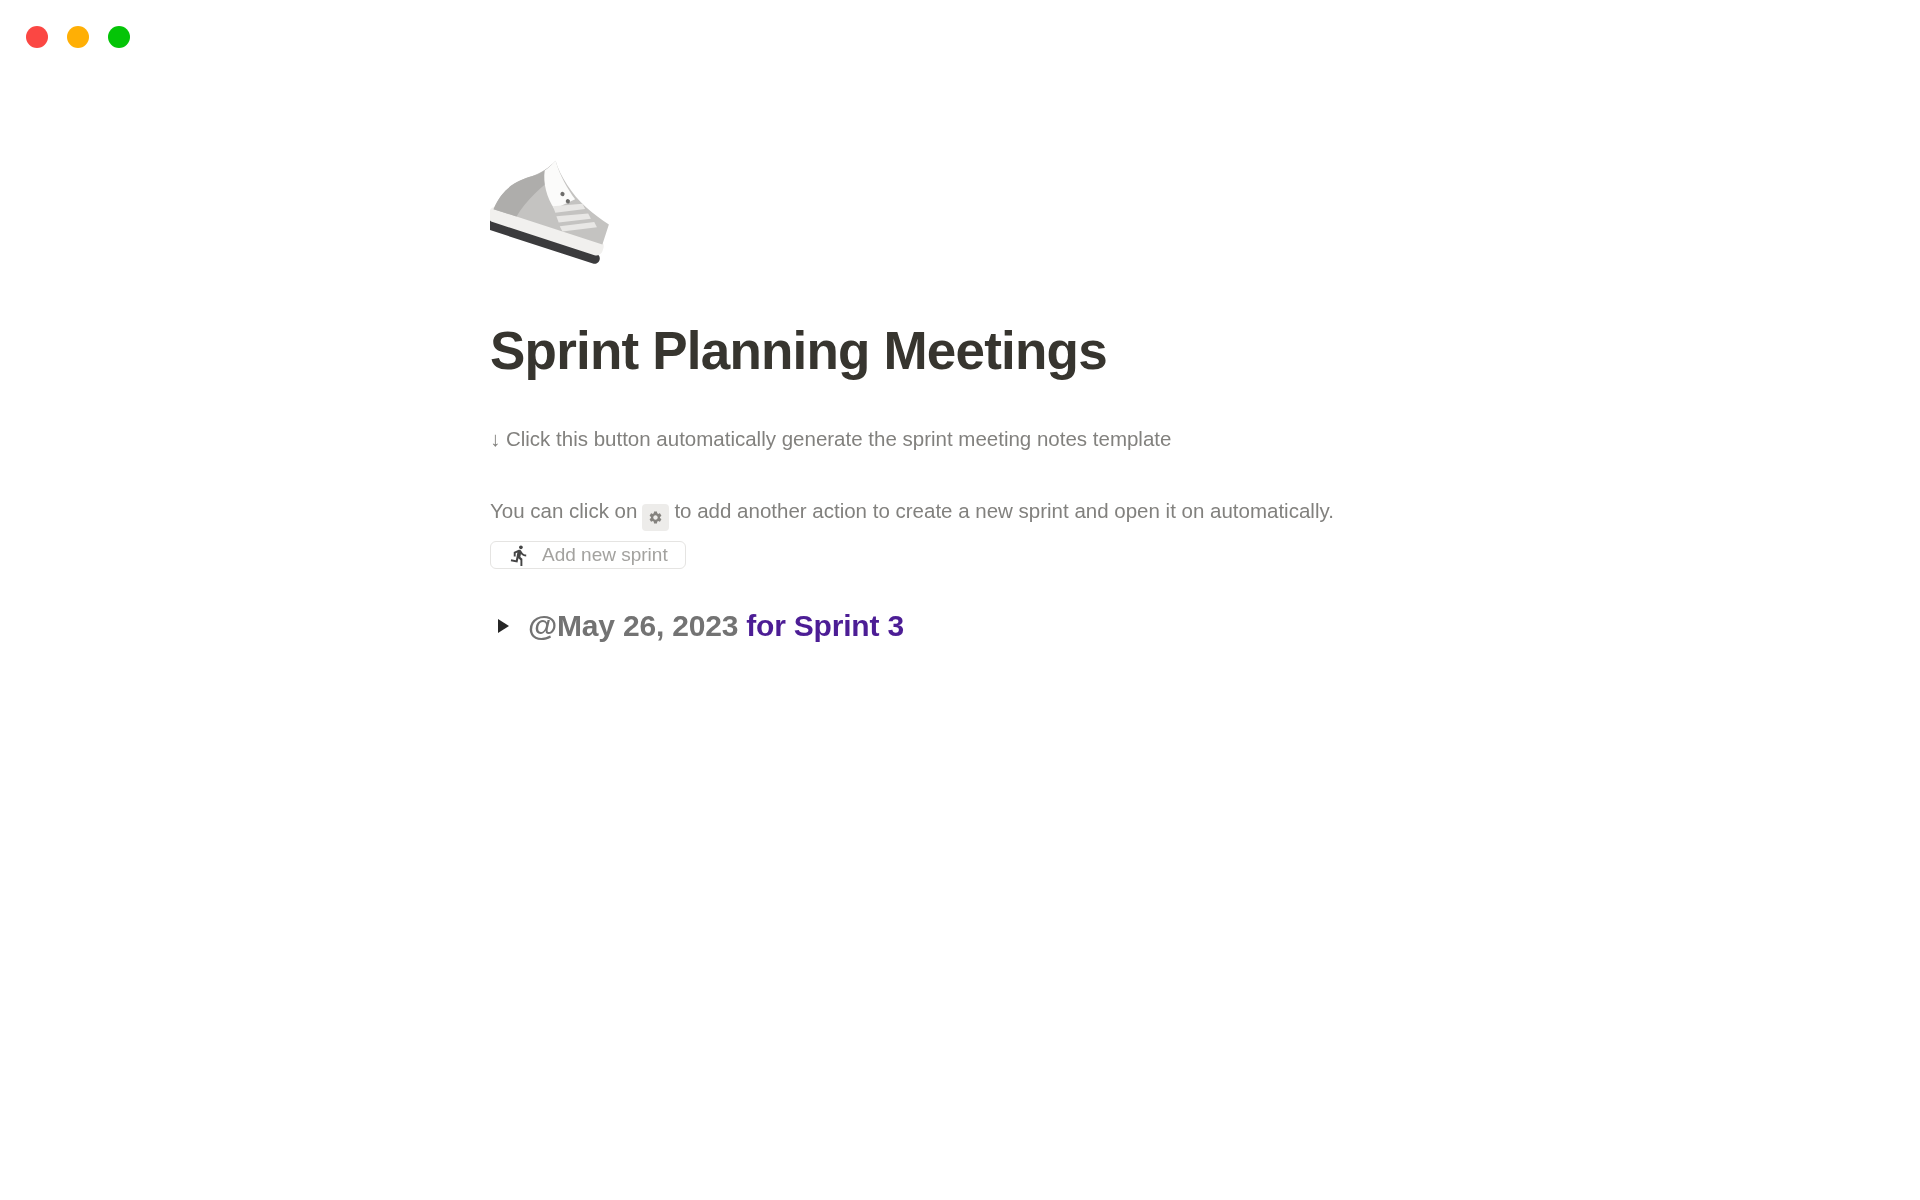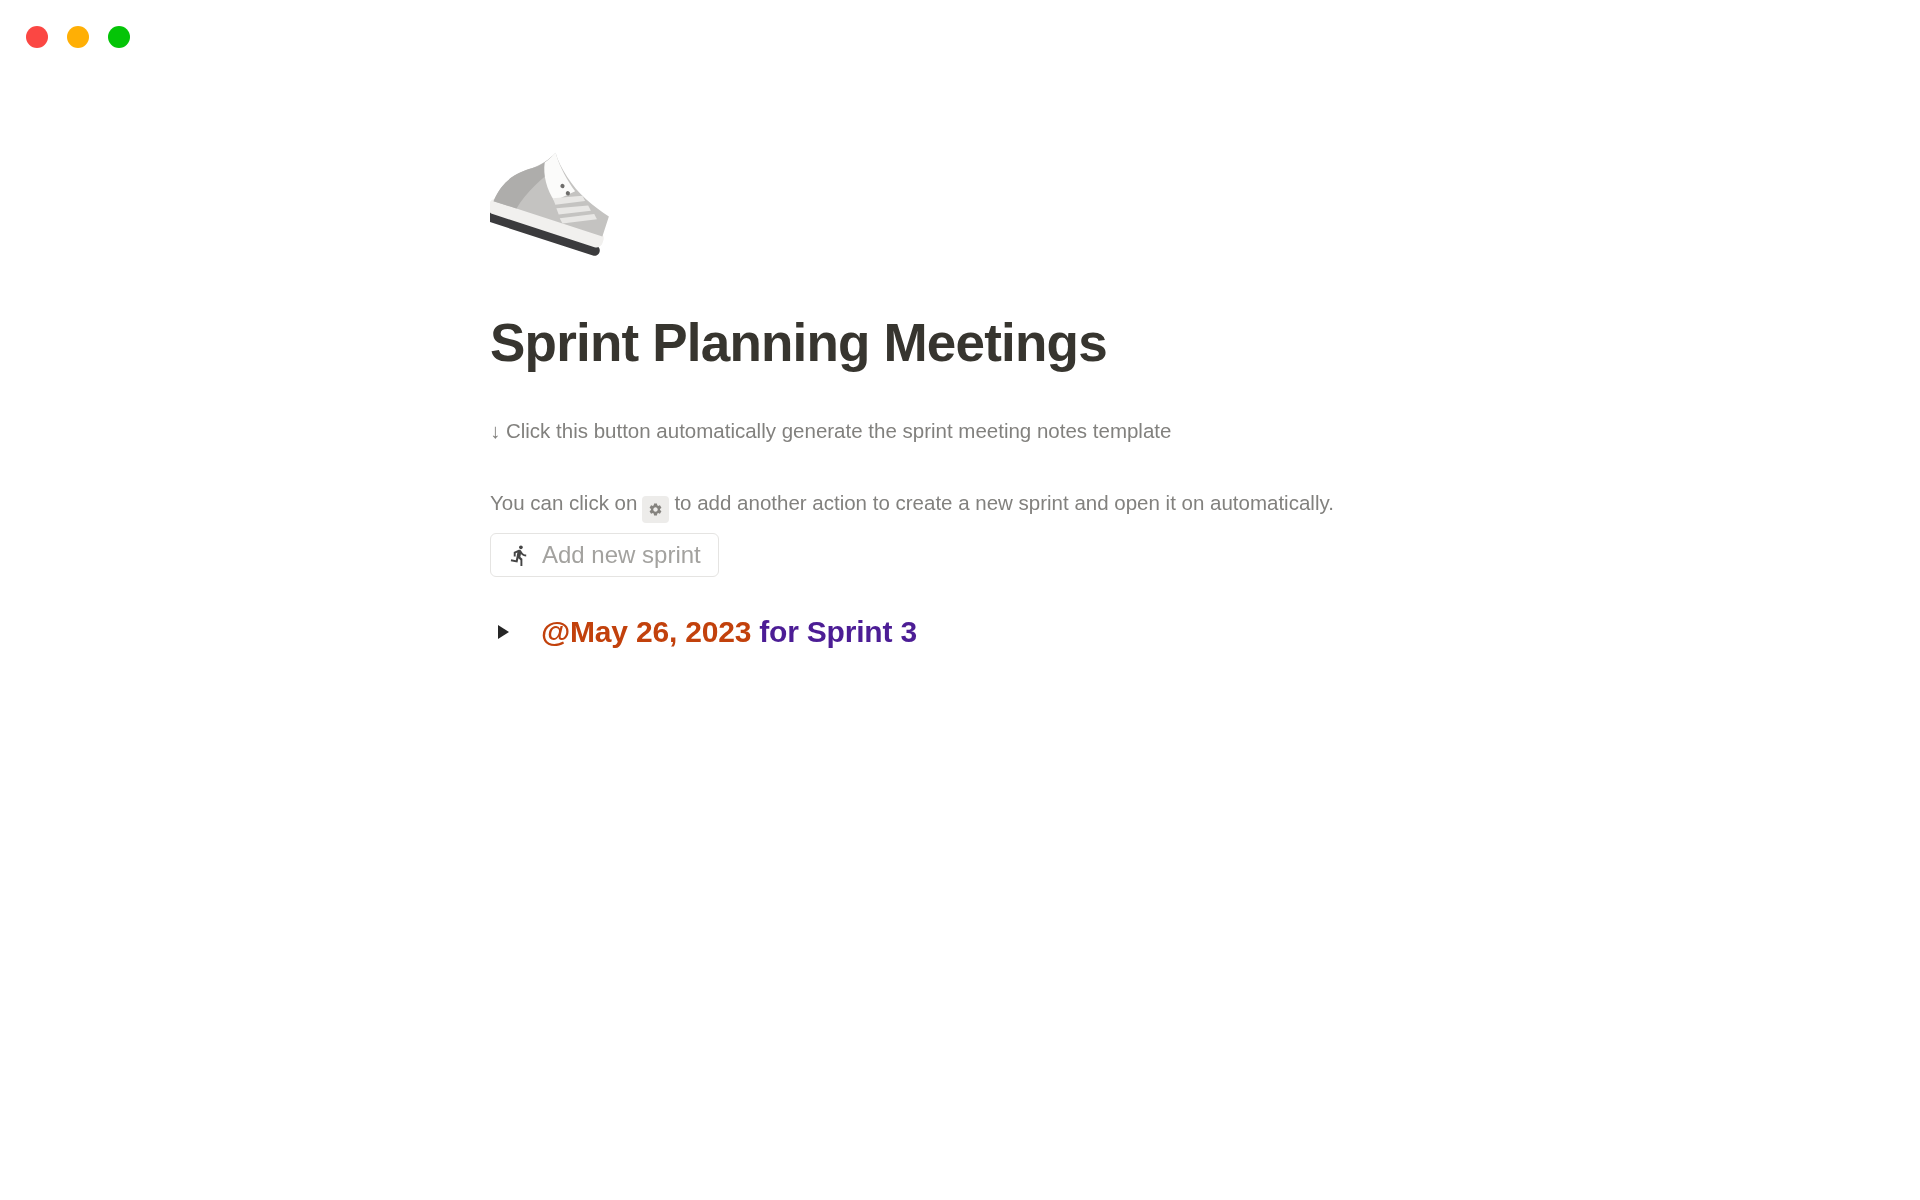--- a/index.html
+++ b/index.html
@@ -7,21 +7,21 @@
   body { font-family:"Liberation Sans", sans-serif; color:#37352f; position:relative; }
 
   
   .traffic-lights { position:absolute; top:26px; left:26px; display:flex; gap:19px; }
   .light { width:22px; height:22px; border-radius:50%; }
   .light.red    { background:#fb4743; }
   .light.yellow { background:#ffaf05; }
   .light.green  { background:#04c407; }
 
   
-  .content { position:absolute; left:490px; top:142px; width:930px; }
+  .content { position:absolute; left:490px; top:150px; width:930px; }
 
   .page-icon { width:126px; height:126px; display:block; }
 
   .page-title {
     margin-top:44px;
     font-size:53px; line-height:62px; font-weight:700;
     letter-spacing:-0.8px; color:#37352f;
   }
 
   .helper { margin-top:20px; font-size:20.5px; line-height:31px; color:#82817e; }
@@ -29,38 +29,38 @@
 
   .gear-chip {
     display:inline-flex; align-items:center; justify-content:center;
     width:27px; height:27px; border-radius:4px; background:#edecea;
     vertical-align:-7px; margin:0 5px;
   }
   .gear-chip svg { width:15px; height:15px; fill:#85837f; }
 
   .add-btn {
     margin-top:10px; display:inline-flex; align-items:center; gap:11px;
-    height:44px; padding:0 17px;
+    height:28px; padding:0 17px;
     background:#ffffff; border:1px solid #e5e4e2; border-radius:6px;
     font-family:"Liberation Sans", sans-serif;
-    font-size:24px; color:#a3a29f; cursor:pointer;
+    font-size:19px; color:#a3a29f; cursor:pointer;
   }
   .add-btn svg { width:23px; height:23px; fill:#454545; }
 
   .toggle-list { margin-top:15px; }
   .toggle-row { display:flex; align-items:center; height:80px; cursor:pointer; }
   .toggle-triangle {
     margin-left:8px;
     width:0; height:0;
     border-left:11px solid #262626;
     border-top:7px solid transparent;
     border-bottom:7px solid transparent;
   }
   .toggle-text { margin-left:19px; font-size:30px; font-weight:700; letter-spacing:-0.2px; }
-  .toggle-text .date { color:#c2410c;margin-left:13px; }
+  .toggle-text .date { color:#737373; }
   .toggle-text .rest { color:#4c1d95; }
 </style>
 </head>
 <body>
 
 <div class="traffic-lights">
   <div class="light red"></div>
   <div class="light yellow"></div>
   <div class="light green"></div>
 </div>

